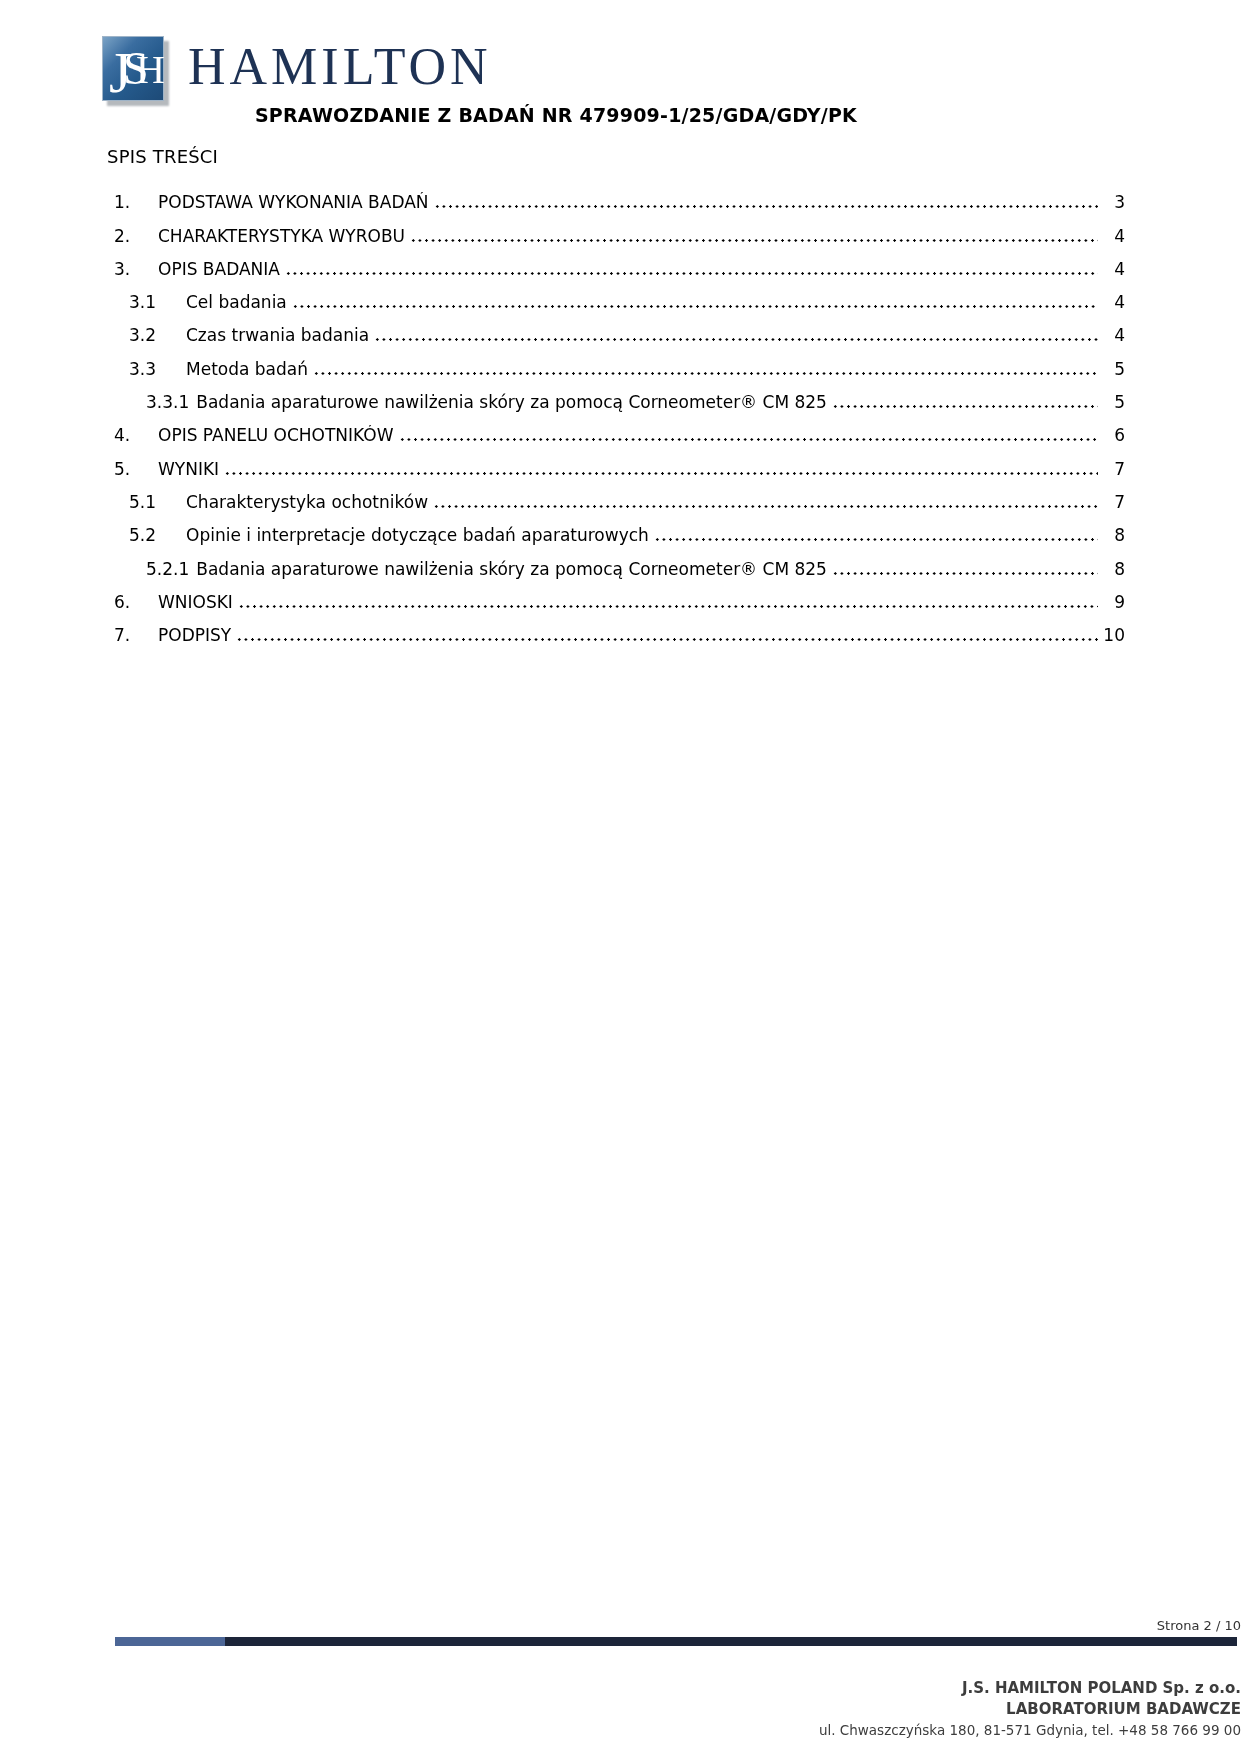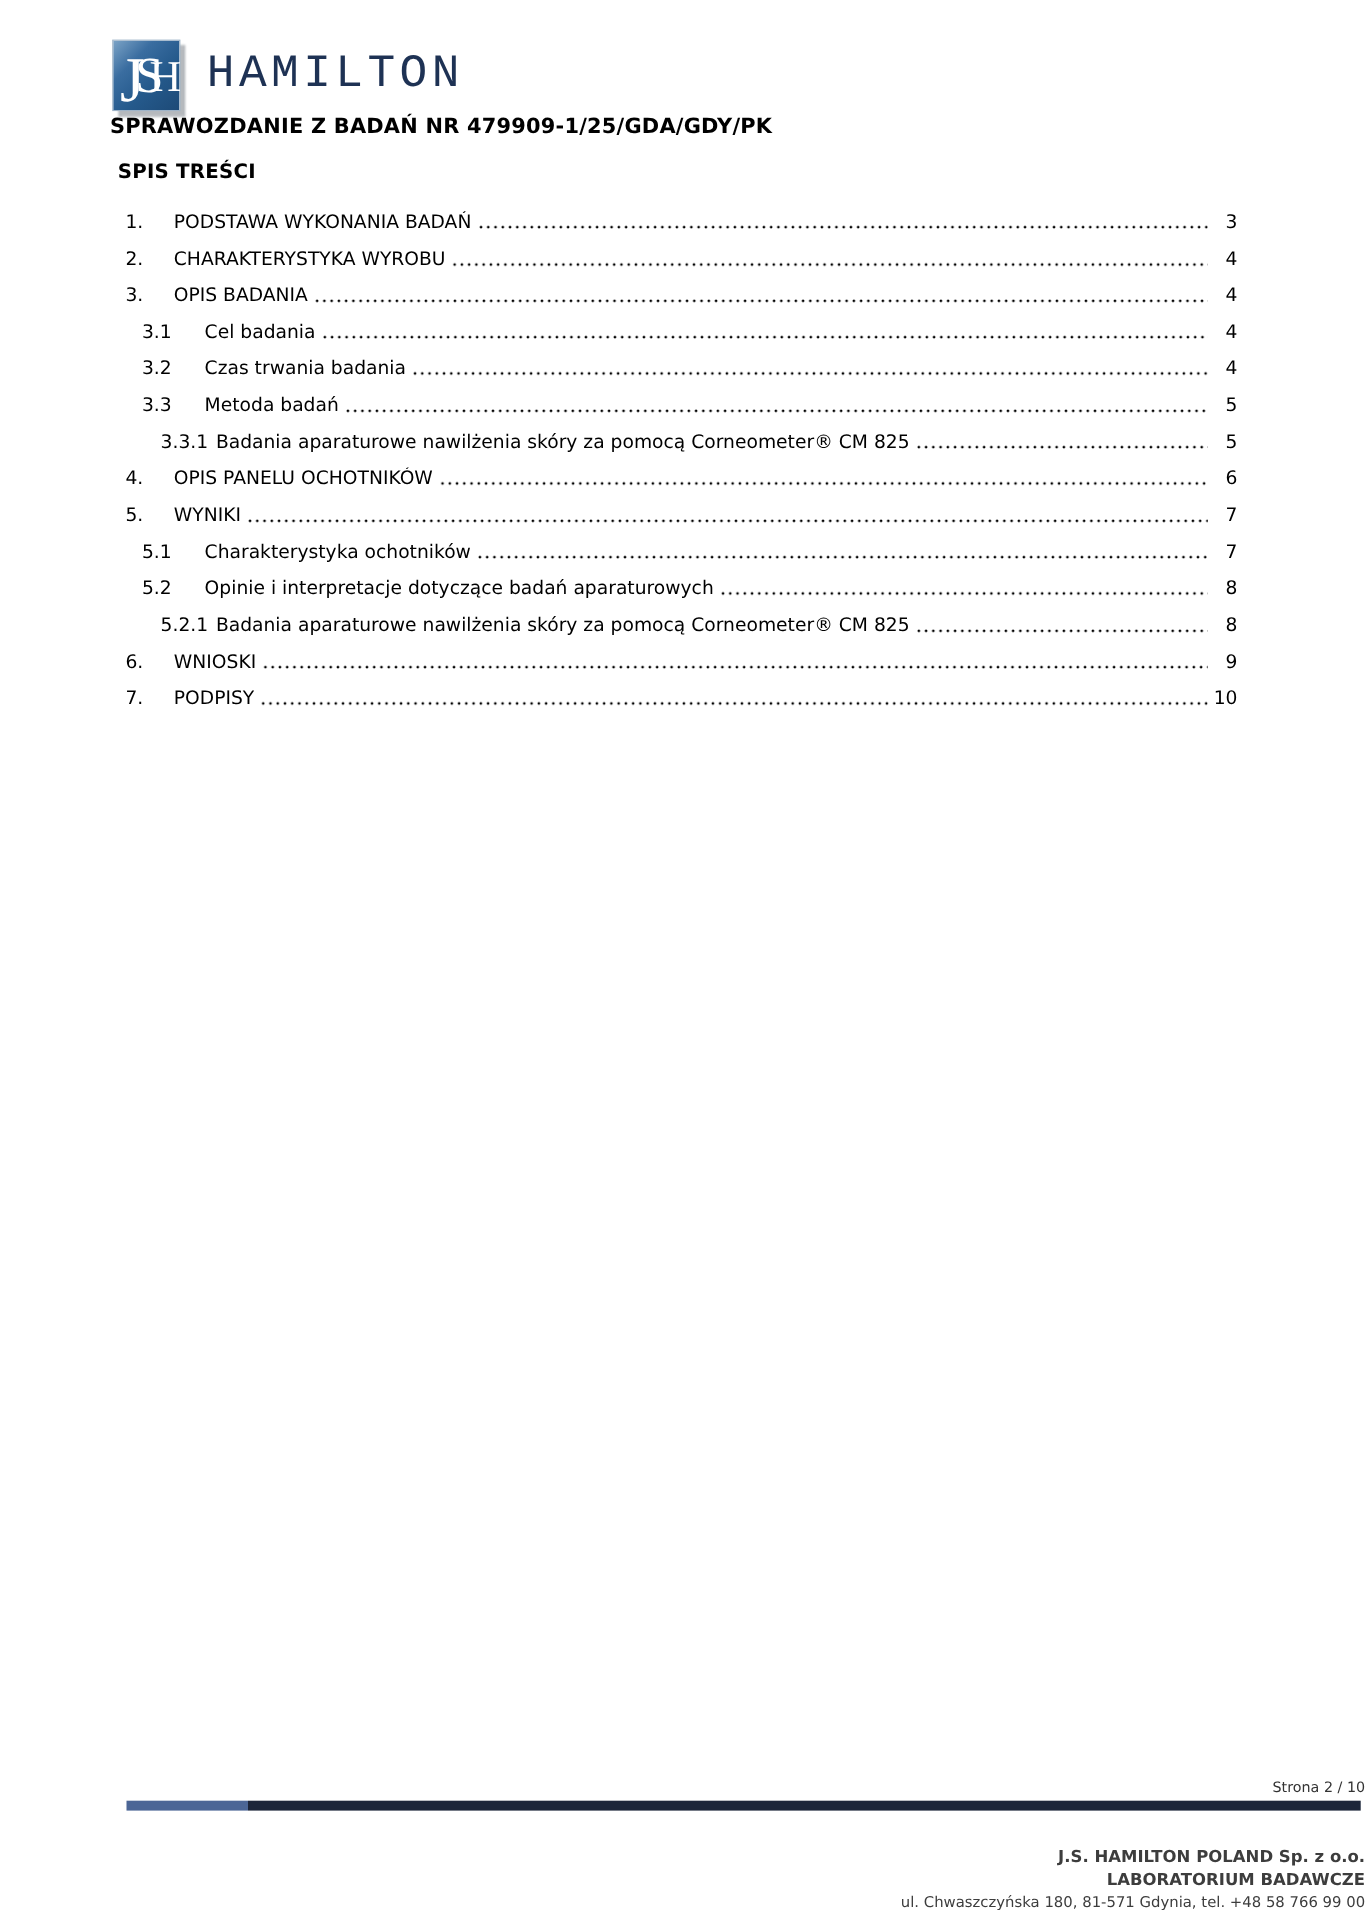--- a/index.html
+++ b/index.html
@@ -34,49 +34,50 @@
   .logo-mark span {
     position: absolute;
     color: #ffffff;
     font-family: "Liberation Serif", serif;
     line-height: 1;
   }
   .logo-j { font-size: 58px; left: 6px; top: 7px; }
   .logo-s { font-size: 46px; left: 20px; top: 9px; }
   .logo-h { font-size: 40px; left: 33px; top: 13px; }
   .brand-name {
-    font-family: Liberation Mono, monospace;
-    font-size: 42px;
+    font-family: Liberation Serif, serif;
+    font-size: 52px;
     letter-spacing: 4px;
     color: #1e3254;
     line-height: 1;
     padding-bottom: 4px;
   }
 
   
   .report-title {
     position: absolute;
     top: 104px;
     left: 100px;
     width: 912px;
+    text-align: center;
     font-size: 19px;
     font-weight: bold;
     letter-spacing: 0.2px;
   }
 
   
   .toc {
     position: absolute;
     top: 146px;
     left: 107px;
     right: 116px;
   }
   .toc-heading {
     font-size: 18px;
-    font-weight: bold;
+    font-weight: normal;
     line-height: 22px;
     margin-bottom: 16px;
     letter-spacing: 0.2px;
   }
   .toc-row {
     display: flex;
     align-items: flex-end;
     height: 33.3px;
     box-sizing: border-box;
     padding-bottom: 5px;

